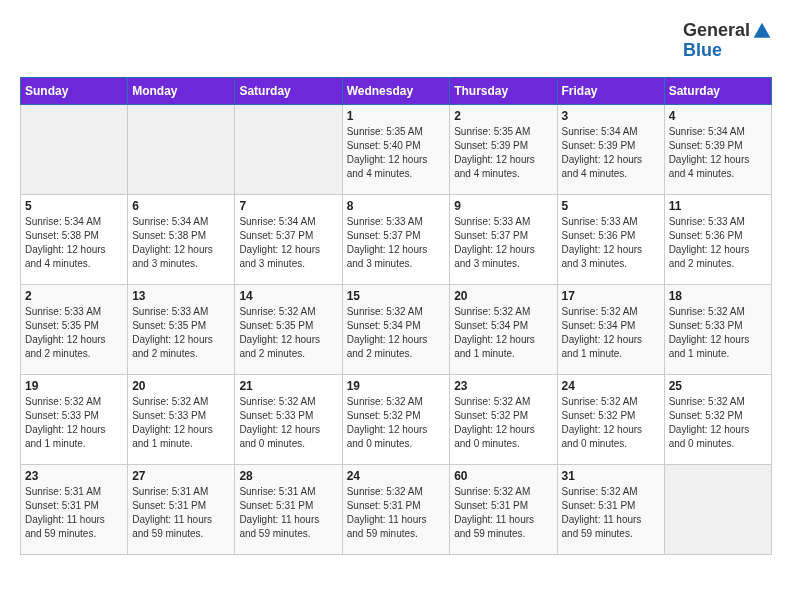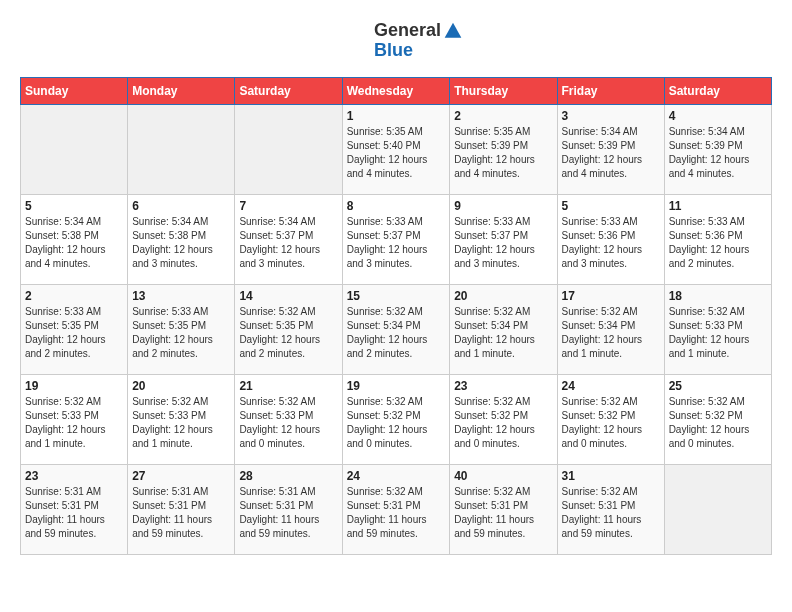--- a/index.html
+++ b/index.html
@@ -5,21 +5,21 @@
     * { box-sizing: border-box; margin: 0; padding: 0; }
     body {
       font-family: Arial, sans-serif;
       background: #fff;
       width: 792px;
       min-height: 612px;
       padding: 20px;
     }
     .header {
       display: flex;
-      justify-content: center;
+      justify-content: flex-end;
       align-items: flex-start;
       margin-bottom: 16px;
       margin-left: 45px;
     }
     .logo {
       display: flex;
       align-items: center;
     }
     .logo-text {
       font-size: 18px;
@@ -44,21 +44,21 @@
     .location-title {
       font-size: 14px;
       color: #555;
     }
     .calendar {
       width: 100%;
       border-collapse: collapse;
       font-size: 10.5px;
     }
     .calendar thead th {
-      background-color: #ef4444;
+      background-color: #6d28d9;
       color: white;
       padding: 6px 4px;
       text-align: left;
       font-size: 12px;
       font-weight: bold;
       border: 1px solid #2a6db5;
     }
     .calendar tbody td {
       border: 1px solid #ccc;
       vertical-align: top;
@@ -331,21 +331,21 @@
 and 59 minutes.</div>
         </td>
         <td>
           <div class="day-number">24</div>
           <div class="day-info" style="white-space: pre-line;">Sunrise: 5:32 AM
 Sunset: 5:31 PM
 Daylight: 11 hours
 and 59 minutes.</div>
         </td>
         <td>
-          <div class="day-number">40</div>
+          <div class="day-number">60</div>
           <div class="day-info" style="white-space: pre-line;">Sunrise: 5:32 AM
 Sunset: 5:31 PM
 Daylight: 11 hours
 and 59 minutes.</div>
         </td>
         <td>
           <div class="day-number">31</div>
           <div class="day-info" style="white-space: pre-line;">Sunrise: 5:32 AM
 Sunset: 5:31 PM
 Daylight: 11 hours

